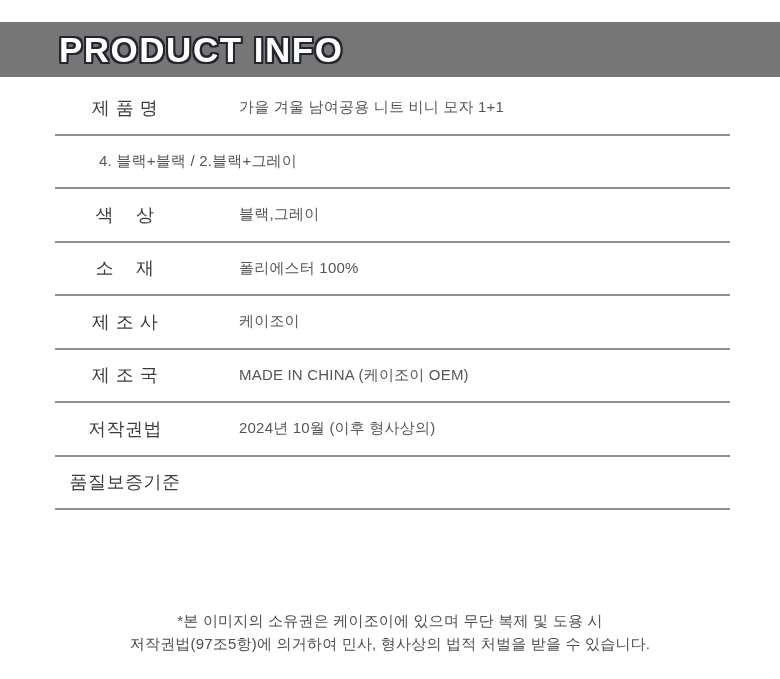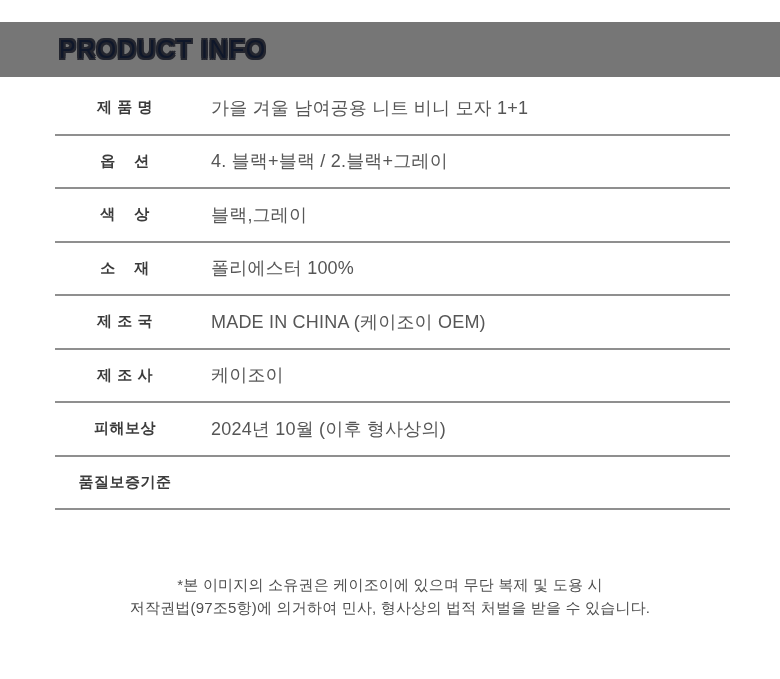--- a/index.html
+++ b/index.html
@@ -18,23 +18,23 @@
   .header-bar {
     margin-top: 22px;
     height: 55px;
     background: #767676;
     display: flex;
     align-items: center;
     padding-left: 59px;
     box-sizing: border-box;
   }
   .header-title {
-    color: #0f172a;
-    font-size: 25px;
-    font-weight: 400;
+    color: #ffffff;
+    font-size: 35px;
+    font-weight: 700;
     letter-spacing: 1.5px;
     text-shadow:
       -2px -2px 0 #24262f,  2px -2px 0 #24262f,
       -2px  2px 0 #24262f,  2px  2px 0 #24262f,
       -2px  0   0 #24262f,  2px  0   0 #24262f,
        0   -2px 0 #24262f,  0    2px 0 #24262f,
       -1px -1px 0 #24262f,  1px -1px 0 #24262f,
       -1px  1px 0 #24262f,  1px  1px 0 #24262f;
   }
   .spec-table {
@@ -44,35 +44,35 @@
     height: 53.5px;
     display: flex;
     align-items: center;
     border-bottom: 2px solid #8f8f8f;
     box-sizing: border-box;
   }
   .spec-label {
     width: 140px;
     flex-shrink: 0;
     text-align: center;
-    font-size: 15px;
-    font-weight: bold;
+    font-size: 18px;
+    font-weight: normal;
     color: #3b3b3b;
     white-space: pre;
     letter-spacing: 0.5px;
   }
   .spec-value {
-    margin-left: 16px;
-    font-size: 18px;
+    margin-left: 44px;
+    font-size: 15px;
     color: #565656;
     white-space: nowrap;
     letter-spacing: 0.2px;
   }
   .footer {
-    margin-top: 63px;
+    margin-top: 99px;
     text-align: center;
     font-size: 15px;
     color: #4e4e4e;
     line-height: 23px;
     letter-spacing: 0.2px;
   }
 </style>
 </head>
 <body>
 
@@ -81,41 +81,40 @@
   <div class="header-bar">
     <span class="header-title">PRODUCT INFO</span>
   </div>
 
   <div class="spec-table">
     <div class="spec-row">
       <div class="spec-label">제 품 명</div>
       <div class="spec-value">가을 겨울 남여공용 니트 비니 모자 1+1</div>
     </div>
     <div class="spec-row">
-      <div class="spec-label">옵    션</div>
       <div class="spec-value">4. 블랙+블랙 / 2.블랙+그레이</div>
     </div>
     <div class="spec-row">
       <div class="spec-label">색    상</div>
       <div class="spec-value">블랙,그레이</div>
     </div>
     <div class="spec-row">
       <div class="spec-label">소    재</div>
       <div class="spec-value">폴리에스터 100%</div>
     </div>
     <div class="spec-row">
+      <div class="spec-label">제 조 사</div>
+      <div class="spec-value">케이조이</div>
+    </div>
+    <div class="spec-row">
       <div class="spec-label">제 조 국</div>
       <div class="spec-value">MADE IN CHINA (케이조이 OEM)</div>
     </div>
     <div class="spec-row">
-      <div class="spec-label">제 조 사</div>
-      <div class="spec-value">케이조이</div>
-    </div>
-    <div class="spec-row">
-      <div class="spec-label">피해보상</div>
+      <div class="spec-label">저작권법</div>
       <div class="spec-value">2024년 10월 (이후 형사상의)</div>
     </div>
     <div class="spec-row">
       <div class="spec-label">품질보증기준</div>
     </div>
   </div>
 
   <div class="footer">
     <div>*본 이미지의 소유권은 케이조이에 있으며 무단 복제 및 도용 시</div>
     <div>저작권법(97조5항)에 의거하여 민사, 형사상의 법적 처벌을 받을 수 있습니다.</div>

